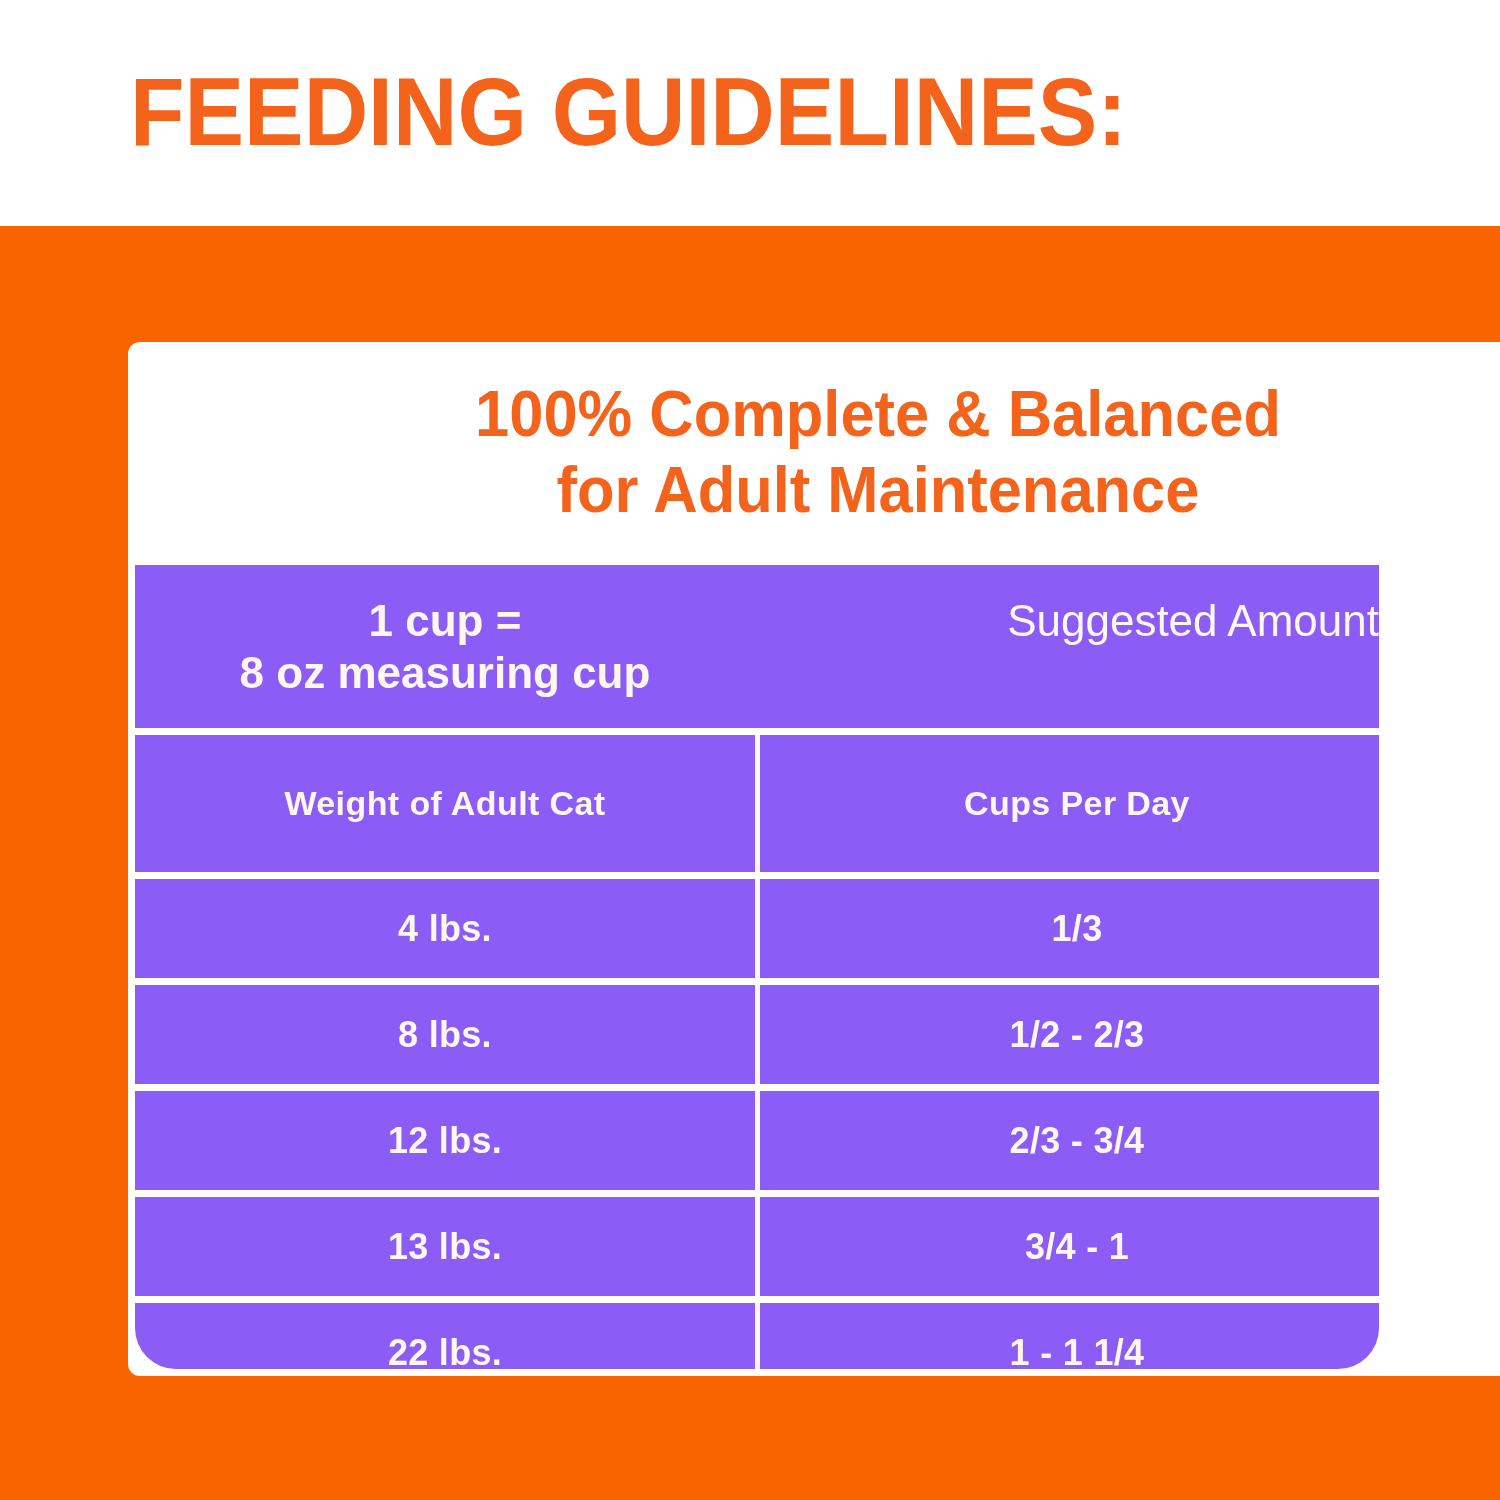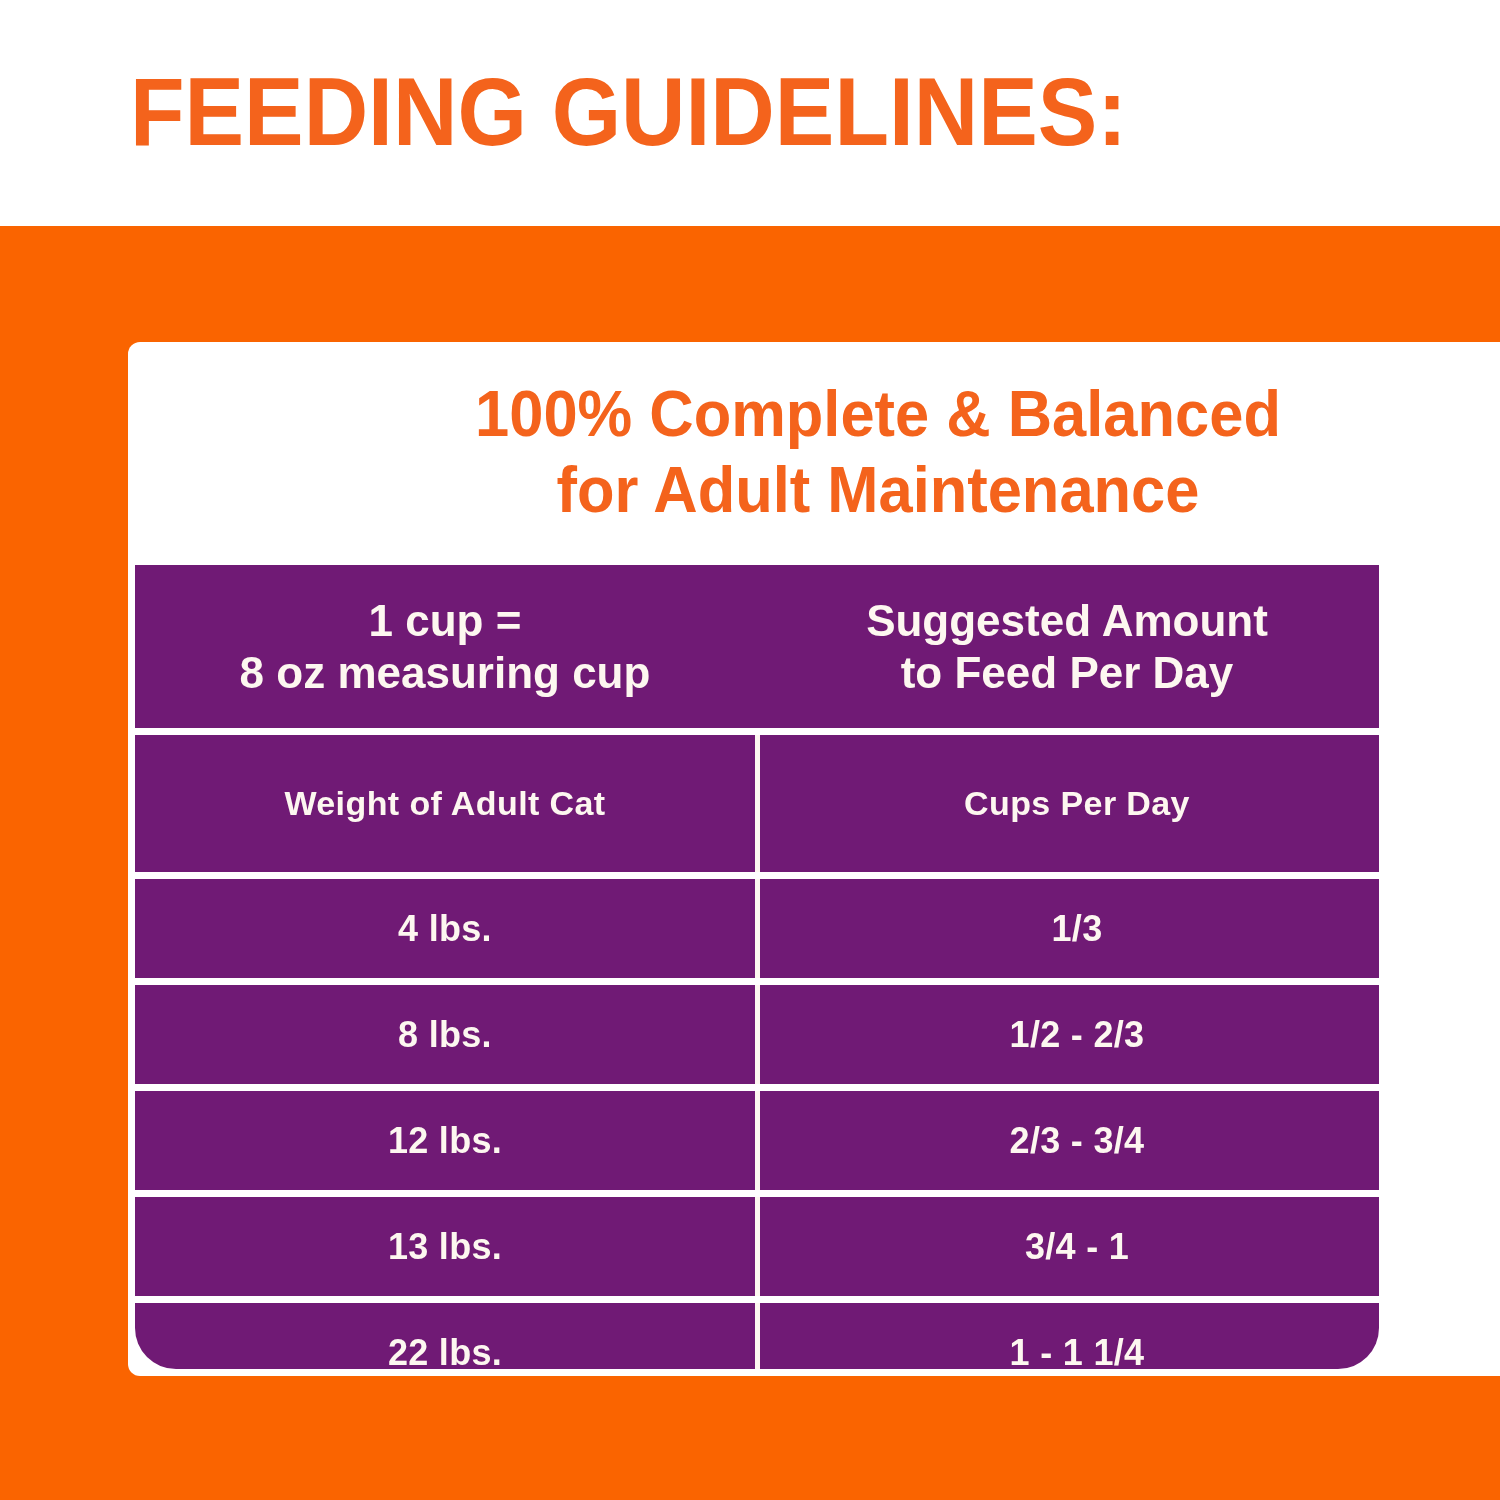--- a/index.html
+++ b/index.html
@@ -81,21 +81,21 @@
     box-sizing: border-box;
     border-bottom-left-radius: 41px;
     border-bottom-right-radius: 41px;
     overflow: hidden;
   }
 
   .trow {
     position: relative;
     box-sizing: border-box;
     width: 100%;
-    background: #701a75;
+    background: #8b5cf6;
     display: flex;
     align-items: center;
     color: #fdf7f0;
   }
 
   .trow + .trow {
     margin-top: 7px;
     gap: 20px;
   }
 
@@ -109,24 +109,24 @@
   }
   .row-head-main .split .cellA {
     width: 620px;
     text-align: center;
     font-size: 44px;
     line-height: 52px;
     font-weight: 700;
   }
   .row-head-main .split .cellB {
     flex: 1;
-    text-align: center;
+    text-align: right;
     font-size: 44px;
     line-height: 52px;
-    font-weight: 700;
+    font-weight: 400;
   }
 
   .row-head-sub {
     height: 137px;
   }
   .row-data {
     height: 99px;
   }
 
   .cell-left {
@@ -181,21 +181,20 @@
     <div class="table">
 
       <div class="trow row-head-main">
         <div class="split">
           <div class="cellA">
             <div>1 cup =</div>
             <div>8 oz measuring cup</div>
           </div>
           <div class="cellB">
             <div>Suggested Amount</div>
-            <div>to Feed Per Day</div>
           </div>
         </div>
       </div>
 
       <div class="trow row-head-sub">
         <div class="divider"></div>
         <div class="cell-left sub-text">Weight of Adult Cat</div>
         <div class="cell-right sub-text">Cups Per Day</div>
       </div>
 

